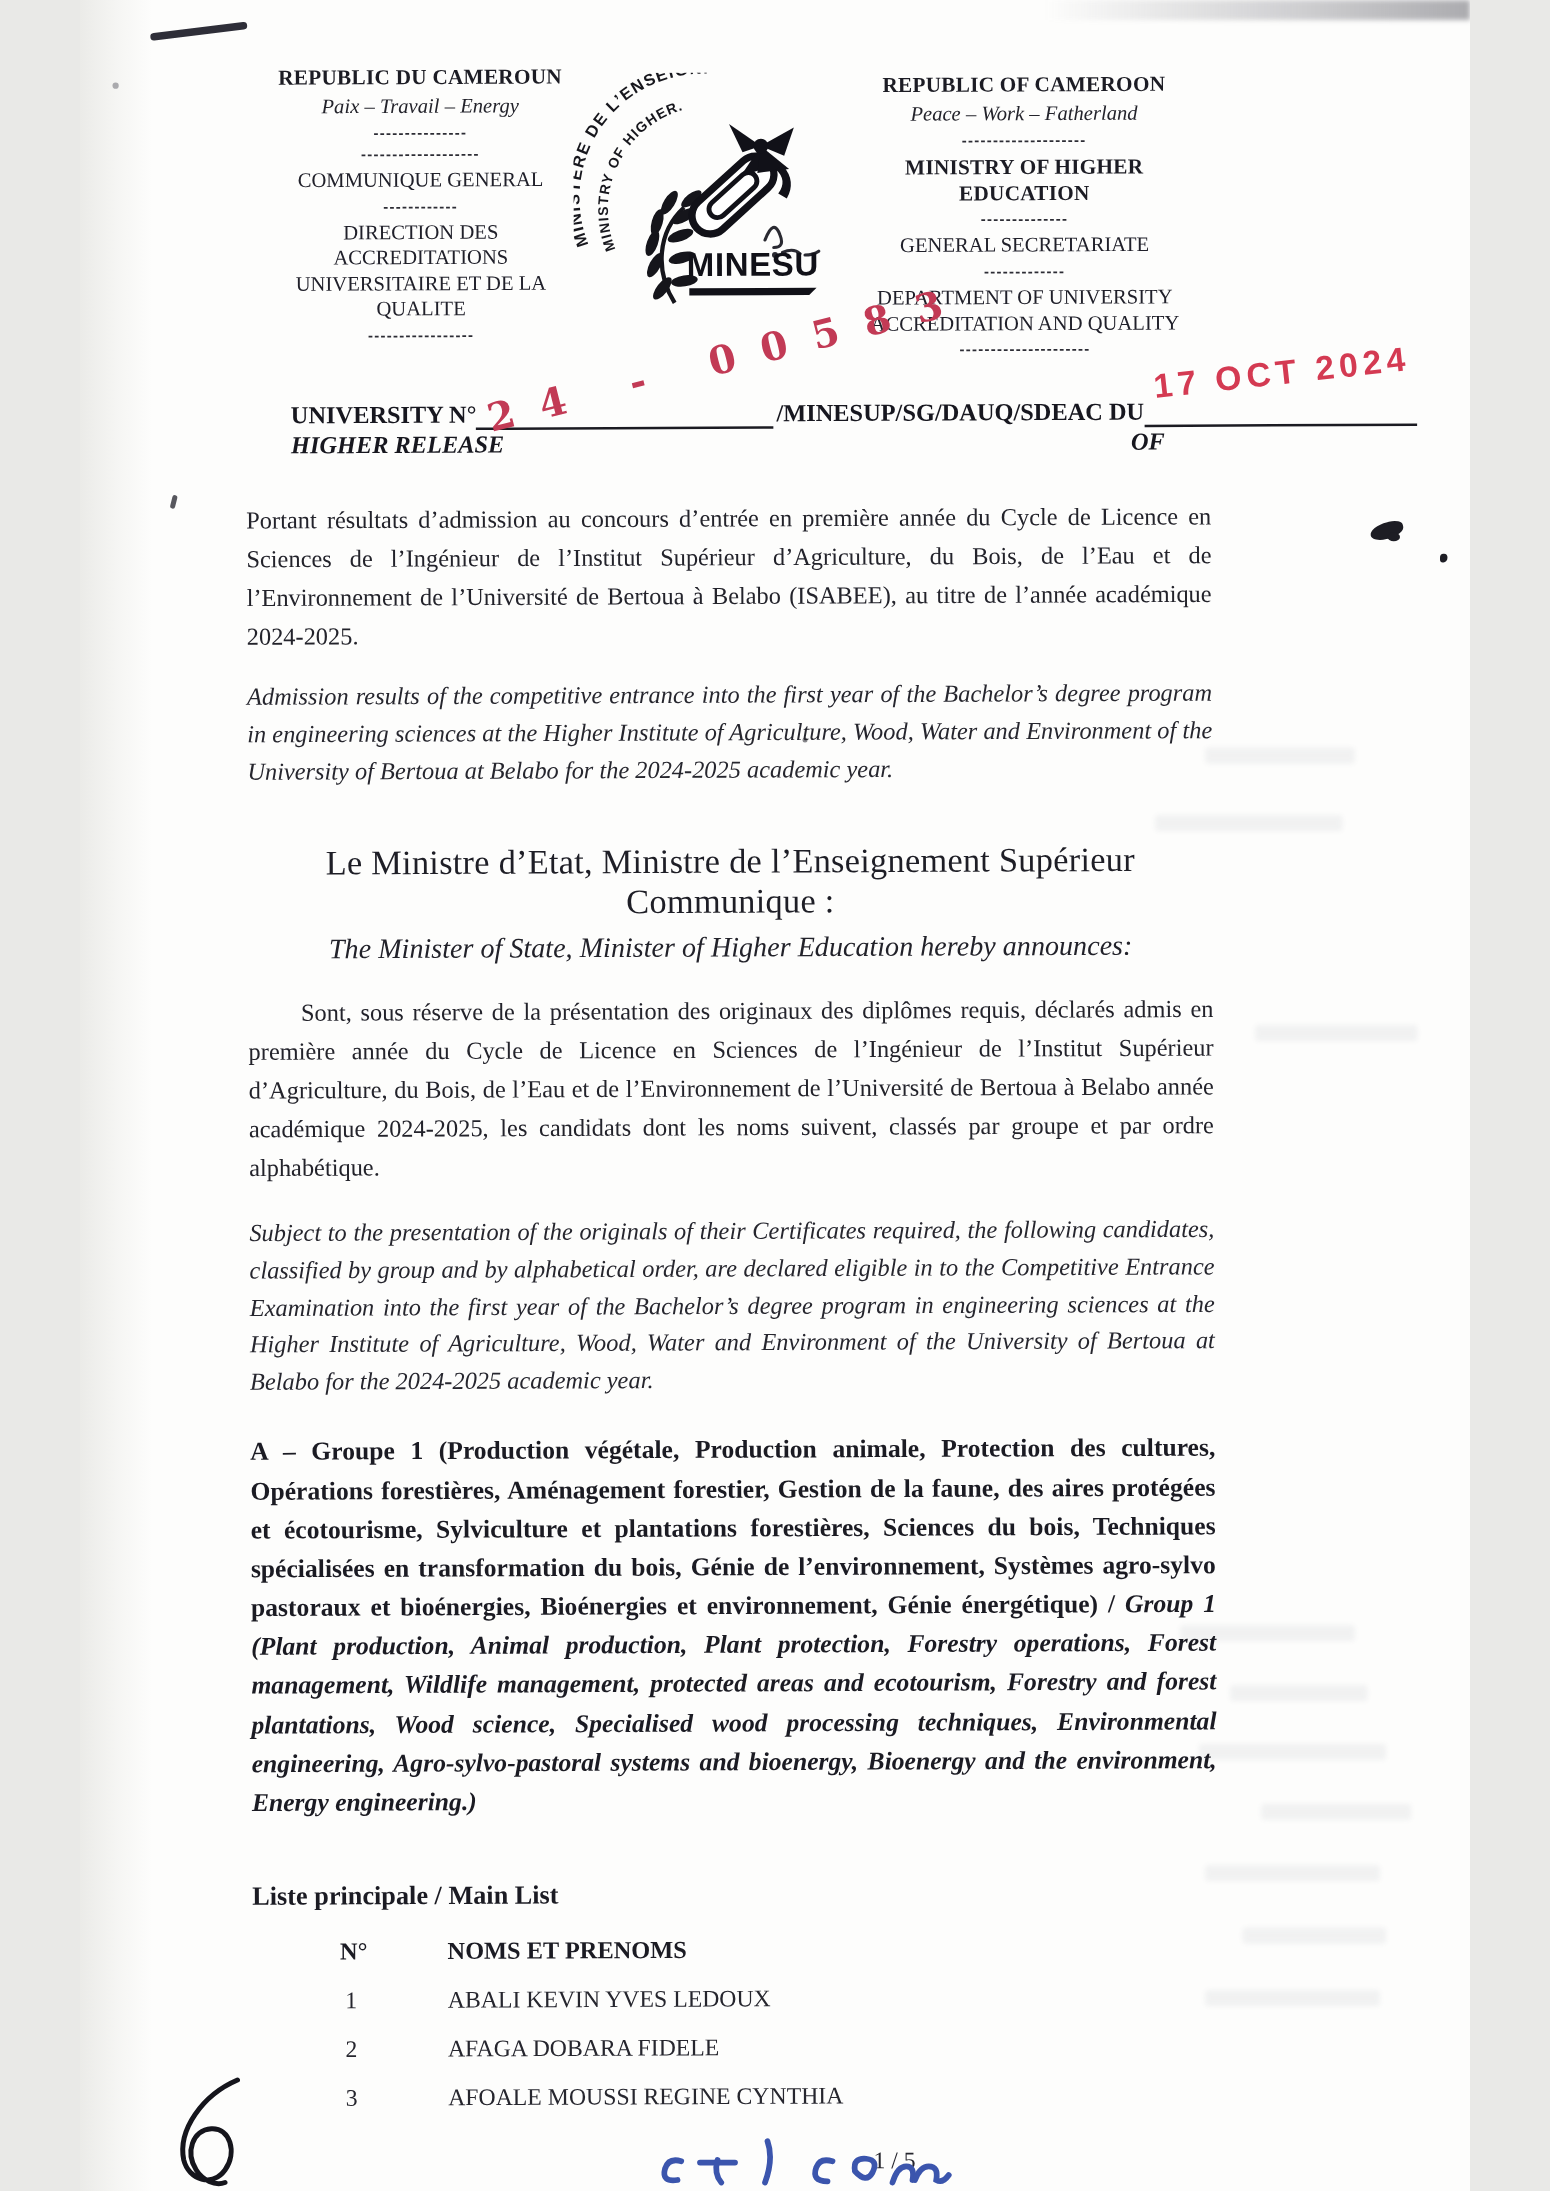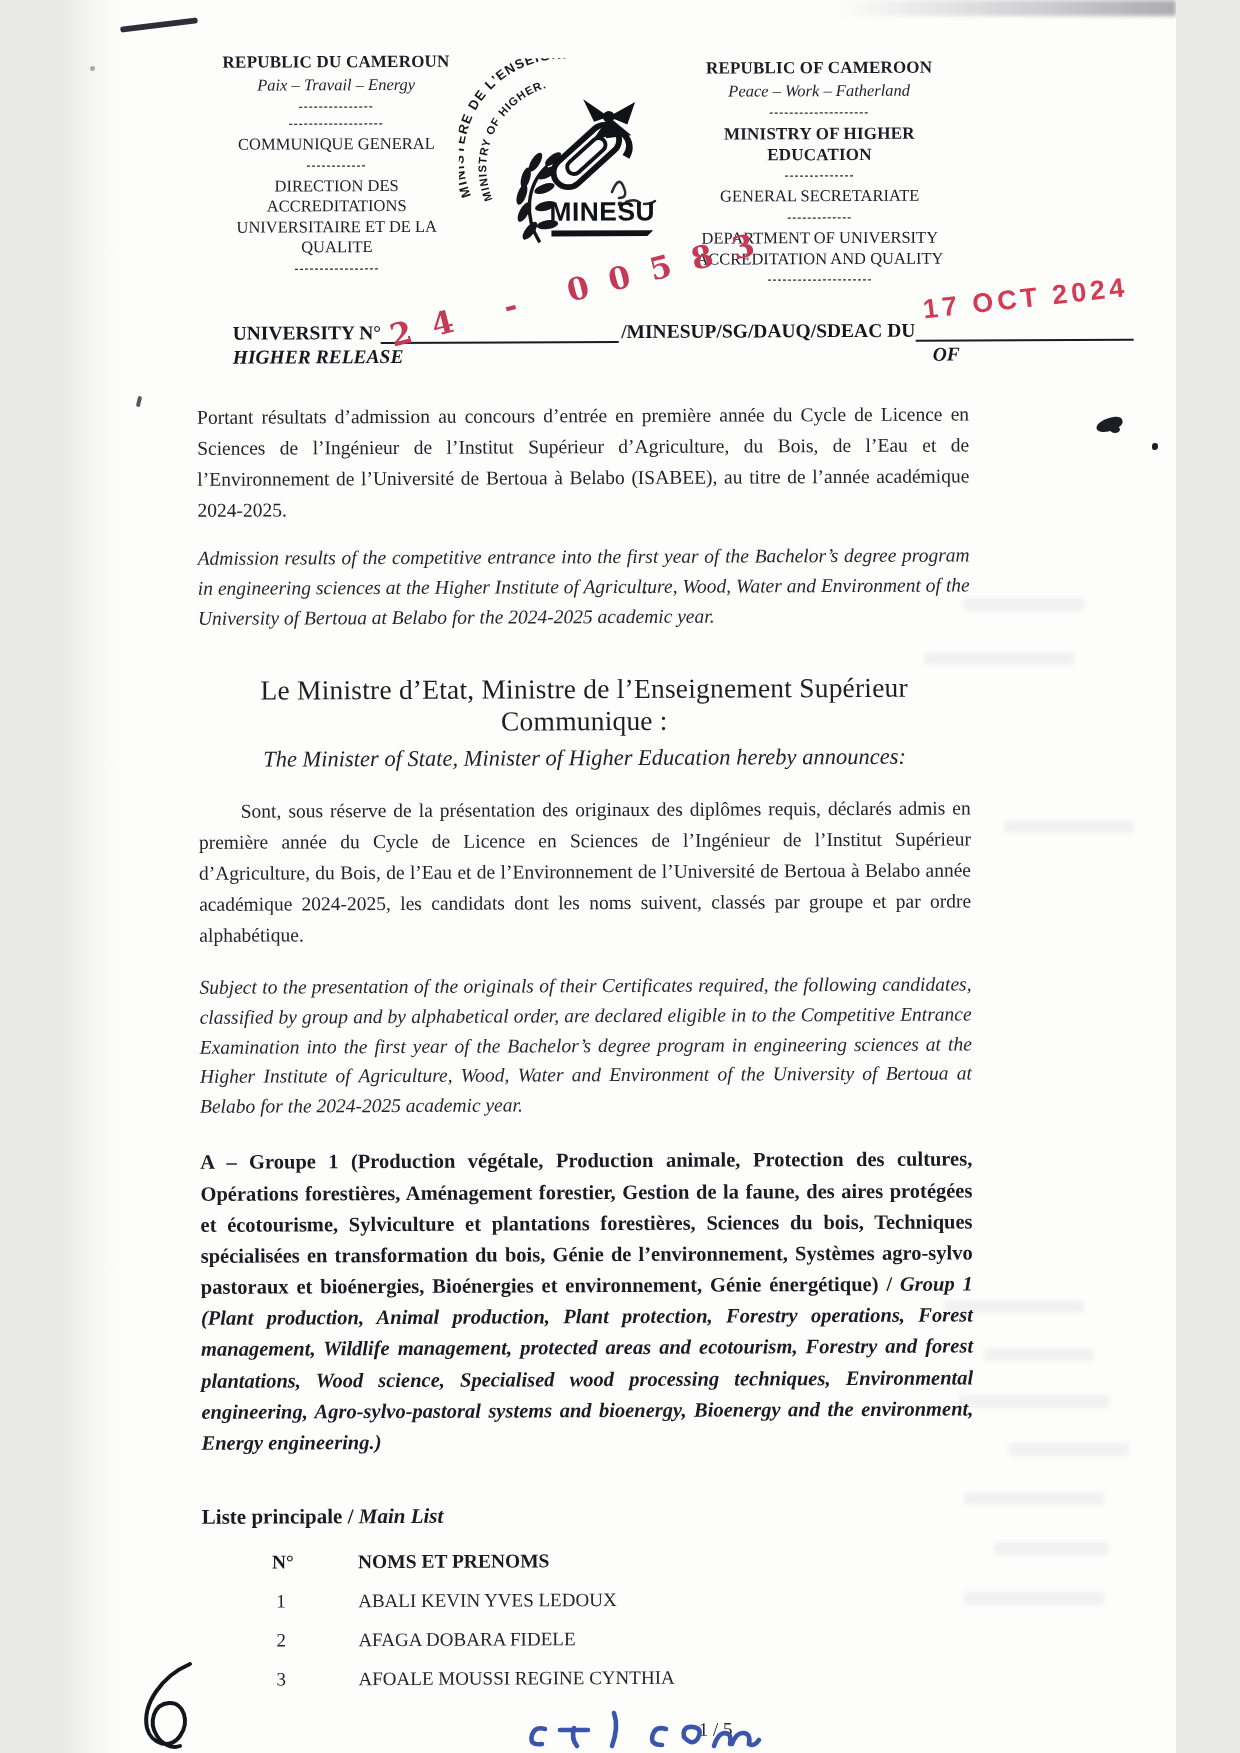--- a/index.html
+++ b/index.html
@@ -27,21 +27,21 @@
   .hdr-logo{width:212px;margin-top:8px;flex:none;}
   
   .comm{position:relative;margin-top:18px;margin-left:36px;font-weight:bold;}
   .comm-row1{display:flex;align-items:flex-end;height:34px;}
   .comm-fr{font-size:19.5px;white-space:nowrap;color:#17171f;}
   .comm-blank1{width:238px;border-bottom:2.5px solid #1b1b22;height:30px;flex:none;}
   .comm-ref{font-size:19.5px;white-space:nowrap;color:#17171f;padding-left:2px;}
   .comm-blank2{width:218px;margin-right:-112px;border-bottom:2.5px solid #1b1b22;height:30px;flex:none;}
   .comm-row2{position:relative;height:32px;margin-top:2px;}
   .comm-en{font-style:italic;font-size:19.5px;color:#17171f;}
-  .comm-of{position:absolute;left:700px;top:0;font-style:italic;font-size:19.5px;color:#17171f;}
+  .comm-of{position:absolute;left:672px;top:0;font-style:italic;font-size:19.5px;color:#17171f;}
   .red-number{
     position:absolute;left:158px;top:8px;transform:rotate(-14deg);transform-origin:left center;
     font-size:31px;letter-spacing:21px;font-weight:bold;white-space:nowrap;
     font-family:"DejaVu Serif",serif;
   }
   .red-stamp{
     position:absolute;left:690px;top:-24px;transform:rotate(-6deg);
     font-size:27px;letter-spacing:4px;font-weight:bold;white-space:nowrap;
     font-family:"Liberation Sans",sans-serif;
   }
@@ -51,21 +51,21 @@
   .p-en{font-style:italic;line-height:1.52;color:#26262e;}
   .p2{margin-top:18px;}
   .announce-fr{margin:42px 0 0 0;text-align:center;font-size:27.5px;font-weight:normal;color:#1e1e26;letter-spacing:.2px;}
   .announce-en{margin:8px 0 0 0;text-align:center;font-size:22.5px;font-weight:normal;font-style:italic;color:#22222a;}
   .p3{margin-top:24px;text-indent:42px;}
   .p4{margin-top:22px;}
   .group1{margin:26px 0 0 0;text-align:justify;font-size:20.5px;line-height:1.52;font-weight:bold;color:#1b1b23;}
   .group1 .g-en{font-style:italic;}
   
   .list-title{margin-top:46px;font-size:21px;font-weight:bold;color:#1b1b23;}
-  .list-title .t-en{font-style:italic;}
+  .list-title .t-en{}
   .roster{margin:22px 0 0 64px;}
   .roster-head{display:grid;grid-template-columns:92px 1fr;font-weight:bold;font-size:19.5px;color:#1b1b23;}
   .roster-row{display:grid;grid-template-columns:92px 1fr;font-size:19px;margin-top:17px;color:#26262e;}
   .r-no{padding-left:6px;}
   .roster-row .r-no{padding-left:10px;}
   .page-num{margin:30px 0 0 496px;font-size:19px;color:#26262e;}
   
   .art{position:absolute;pointer-events:none;}
   .art-dash{left:56px;top:22px;width:78px;height:6px;background:#2e2e38;border-radius:3px;transform:rotate(-7deg);}
   .art-speck{left:26px;top:66px;width:5px;height:5px;background:#8a8a90;border-radius:50%;opacity:.7;}

